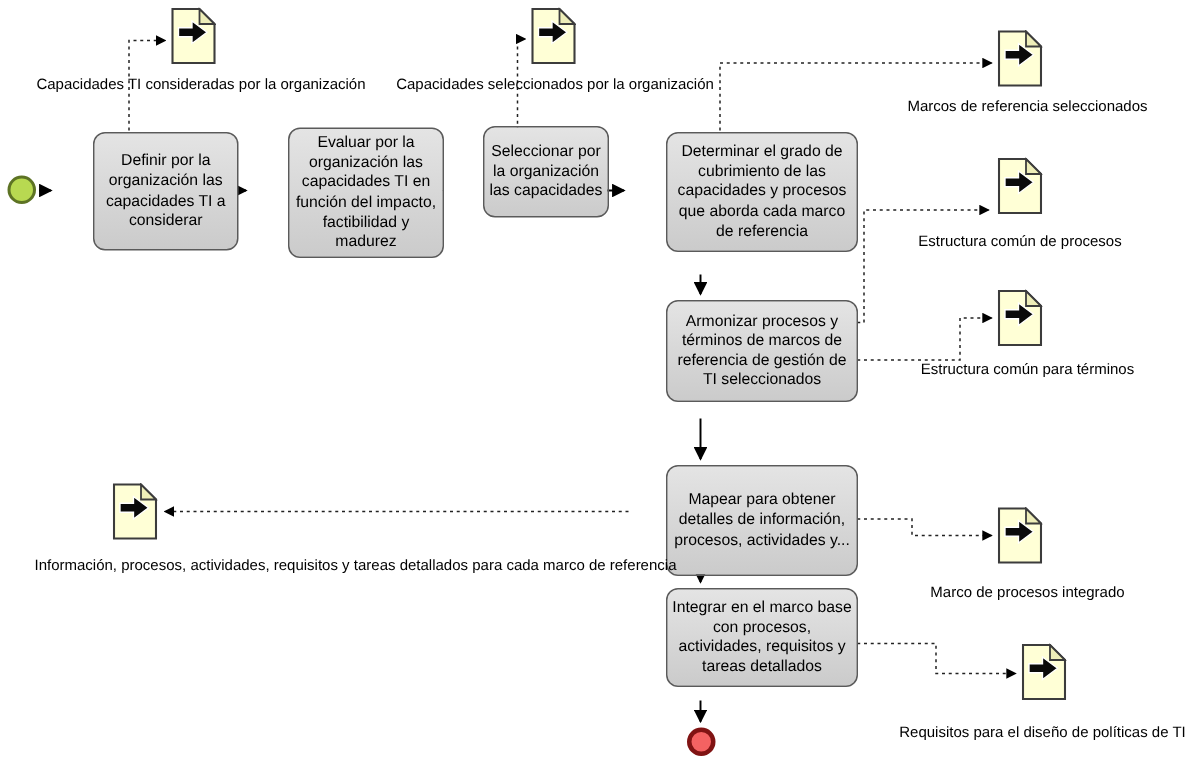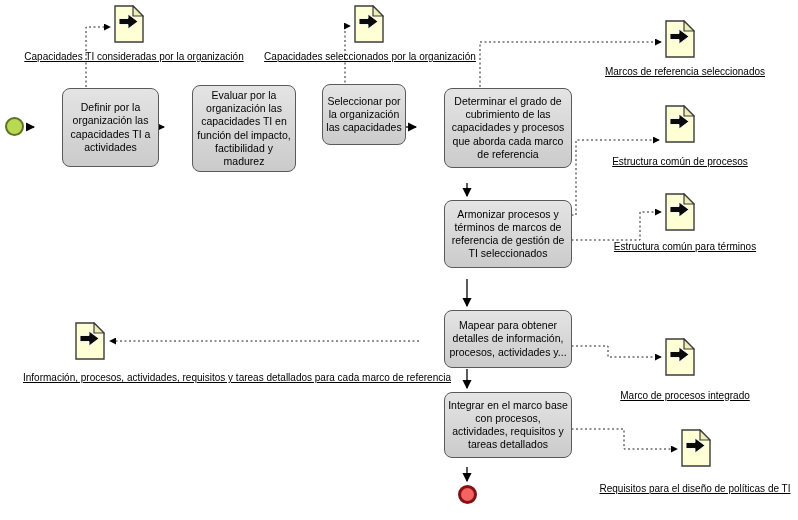--- a/index.html
+++ b/index.html
@@ -15,32 +15,32 @@
     background:linear-gradient(180deg,#e4e4e4,#cbcbcb);
     border:1px solid #5a5a5a;border-radius:8px;
     display:flex;align-items:center;justify-content:center;
     text-align:center;font-size:10.5px;line-height:1.25;padding:3px;margin-left:24px;
   }
   .t1{left:38px;top:88px;width:97px;height:79px}
   .t2{left:168px;top:85px;width:104px;height:87px}
   .t3{left:298px;top:84px;width:84px;height:61px}
   .t4{left:420px;top:88px;width:128px;height:80px}
   .t5{left:420px;top:200px;width:128px;height:68px}
-  .t6{left:420px;top:310px;width:128px;height:58px}
+  .t6{left:420px;top:310px;width:128px;height:74px}
   .t7{left:420px;top:392px;width:128px;height:66px}
   .doc{position:absolute;width:30px;height:38px;}
   .d1{left:114px;top:5px}
   .d2{left:354px;top:5px}
   .d3{left:665px;top:20px}
   .d4{left:665px;top:105px}
   .d5{left:665px;top:193px}
   .d6{left:75px;top:322px}
   .d7{left:665px;top:338px}
   .d8{left:681px;top:429px}
-  .doclabel{position:absolute;font-size:10px;text-align:center;white-space:nowrap;text-decoration:underline;}
+  .doclabel{position:absolute;font-size:10px;text-align:center;white-space:nowrap;}
   .l1{left:14px;top:51px;width:240px}
   .l2{left:260px;top:51px;width:220px}
   .l3{left:585px;top:66px;width:200px}
   .l4{left:585px;top:156px;width:190px}
   .l5{left:585px;top:241px;width:200px}
   .l6{left:0px;top:372px;width:474px}
   .l7{left:600px;top:390px;width:170px}
   .l8{left:590px;top:483px;width:210px}
   .event{position:absolute;border-radius:50%;}
   .start{left:5px;top:117px;width:15px;height:15px;background:#b8d951;border:2px solid #5d7324;}
@@ -80,21 +80,21 @@
     <path class="assoc" d="M549 215 L576 215 L576 140 L659 140" marker-end="url(#ah)"></path>
     <path class="assoc" d="M549 240 L640 240 L640 212 L661 212" marker-end="url(#ah)"></path>
     <path class="assoc" d="M419 341 L110 341" marker-end="url(#ah)"></path>
     <path class="assoc" d="M549 346 L608 346 L608 357 L661 357" marker-end="url(#ah)"></path>
     <path class="assoc" d="M549 429 L624 429 L624 449 L677 449" marker-end="url(#ah)"></path>
   </svg>
 
   <div class="event start"></div>
   <div class="event end"></div>
 
-  <div class="task t1">Definir por la organización las capacidades TI a actividades</div>
+  <div class="task t1">Definir por la organización las capacidades TI a considerar</div>
   <div class="task t2">Evaluar por la organización las capacidades TI en función del impacto, factibilidad y madurez</div>
   <div class="task t3">Seleccionar por la organización las capacidades</div>
   <div class="task t4">Determinar el grado de cubrimiento de las capacidades y procesos que aborda cada marco de referencia</div>
   <div class="task t5">Armonizar procesos y términos de marcos de referencia de gestión de TI seleccionados</div>
   <div class="task t6">Mapear para obtener detalles de información, procesos, actividades y...</div>
   <div class="task t7">Integrar en el marco base con procesos, actividades, requisitos y tareas detallados</div>
 
   <div class="doc d1"><svg width="30" height="38">
         <use href="#docicon" xlink:href="#docicon"></use>
       </svg></div>

